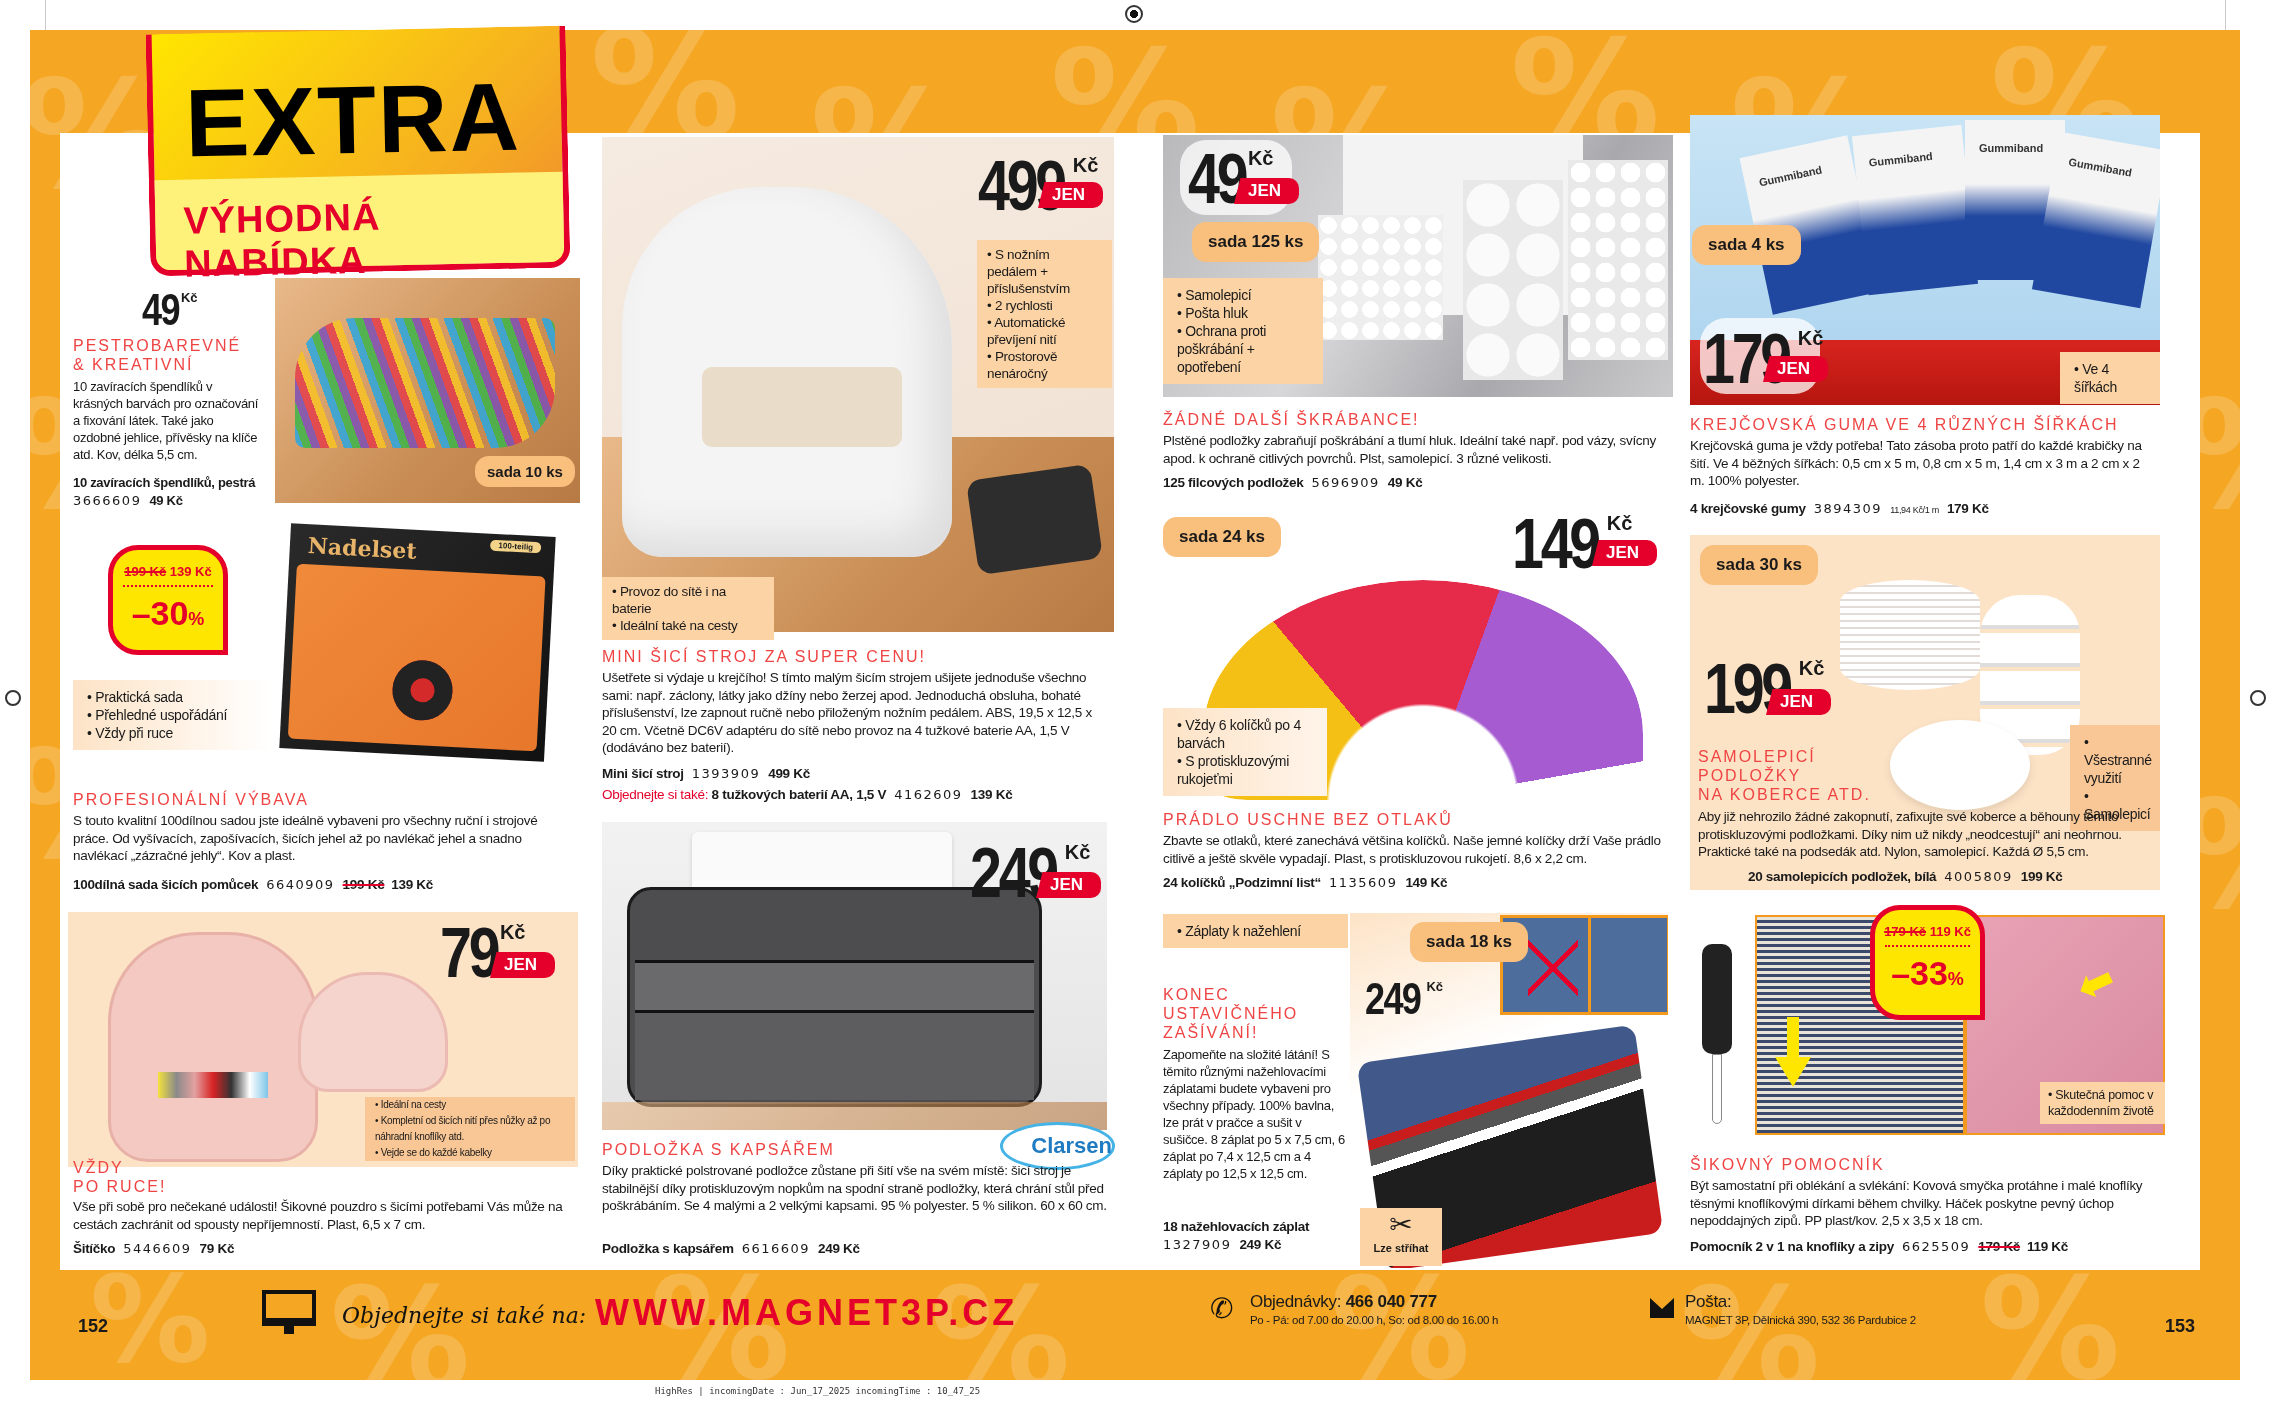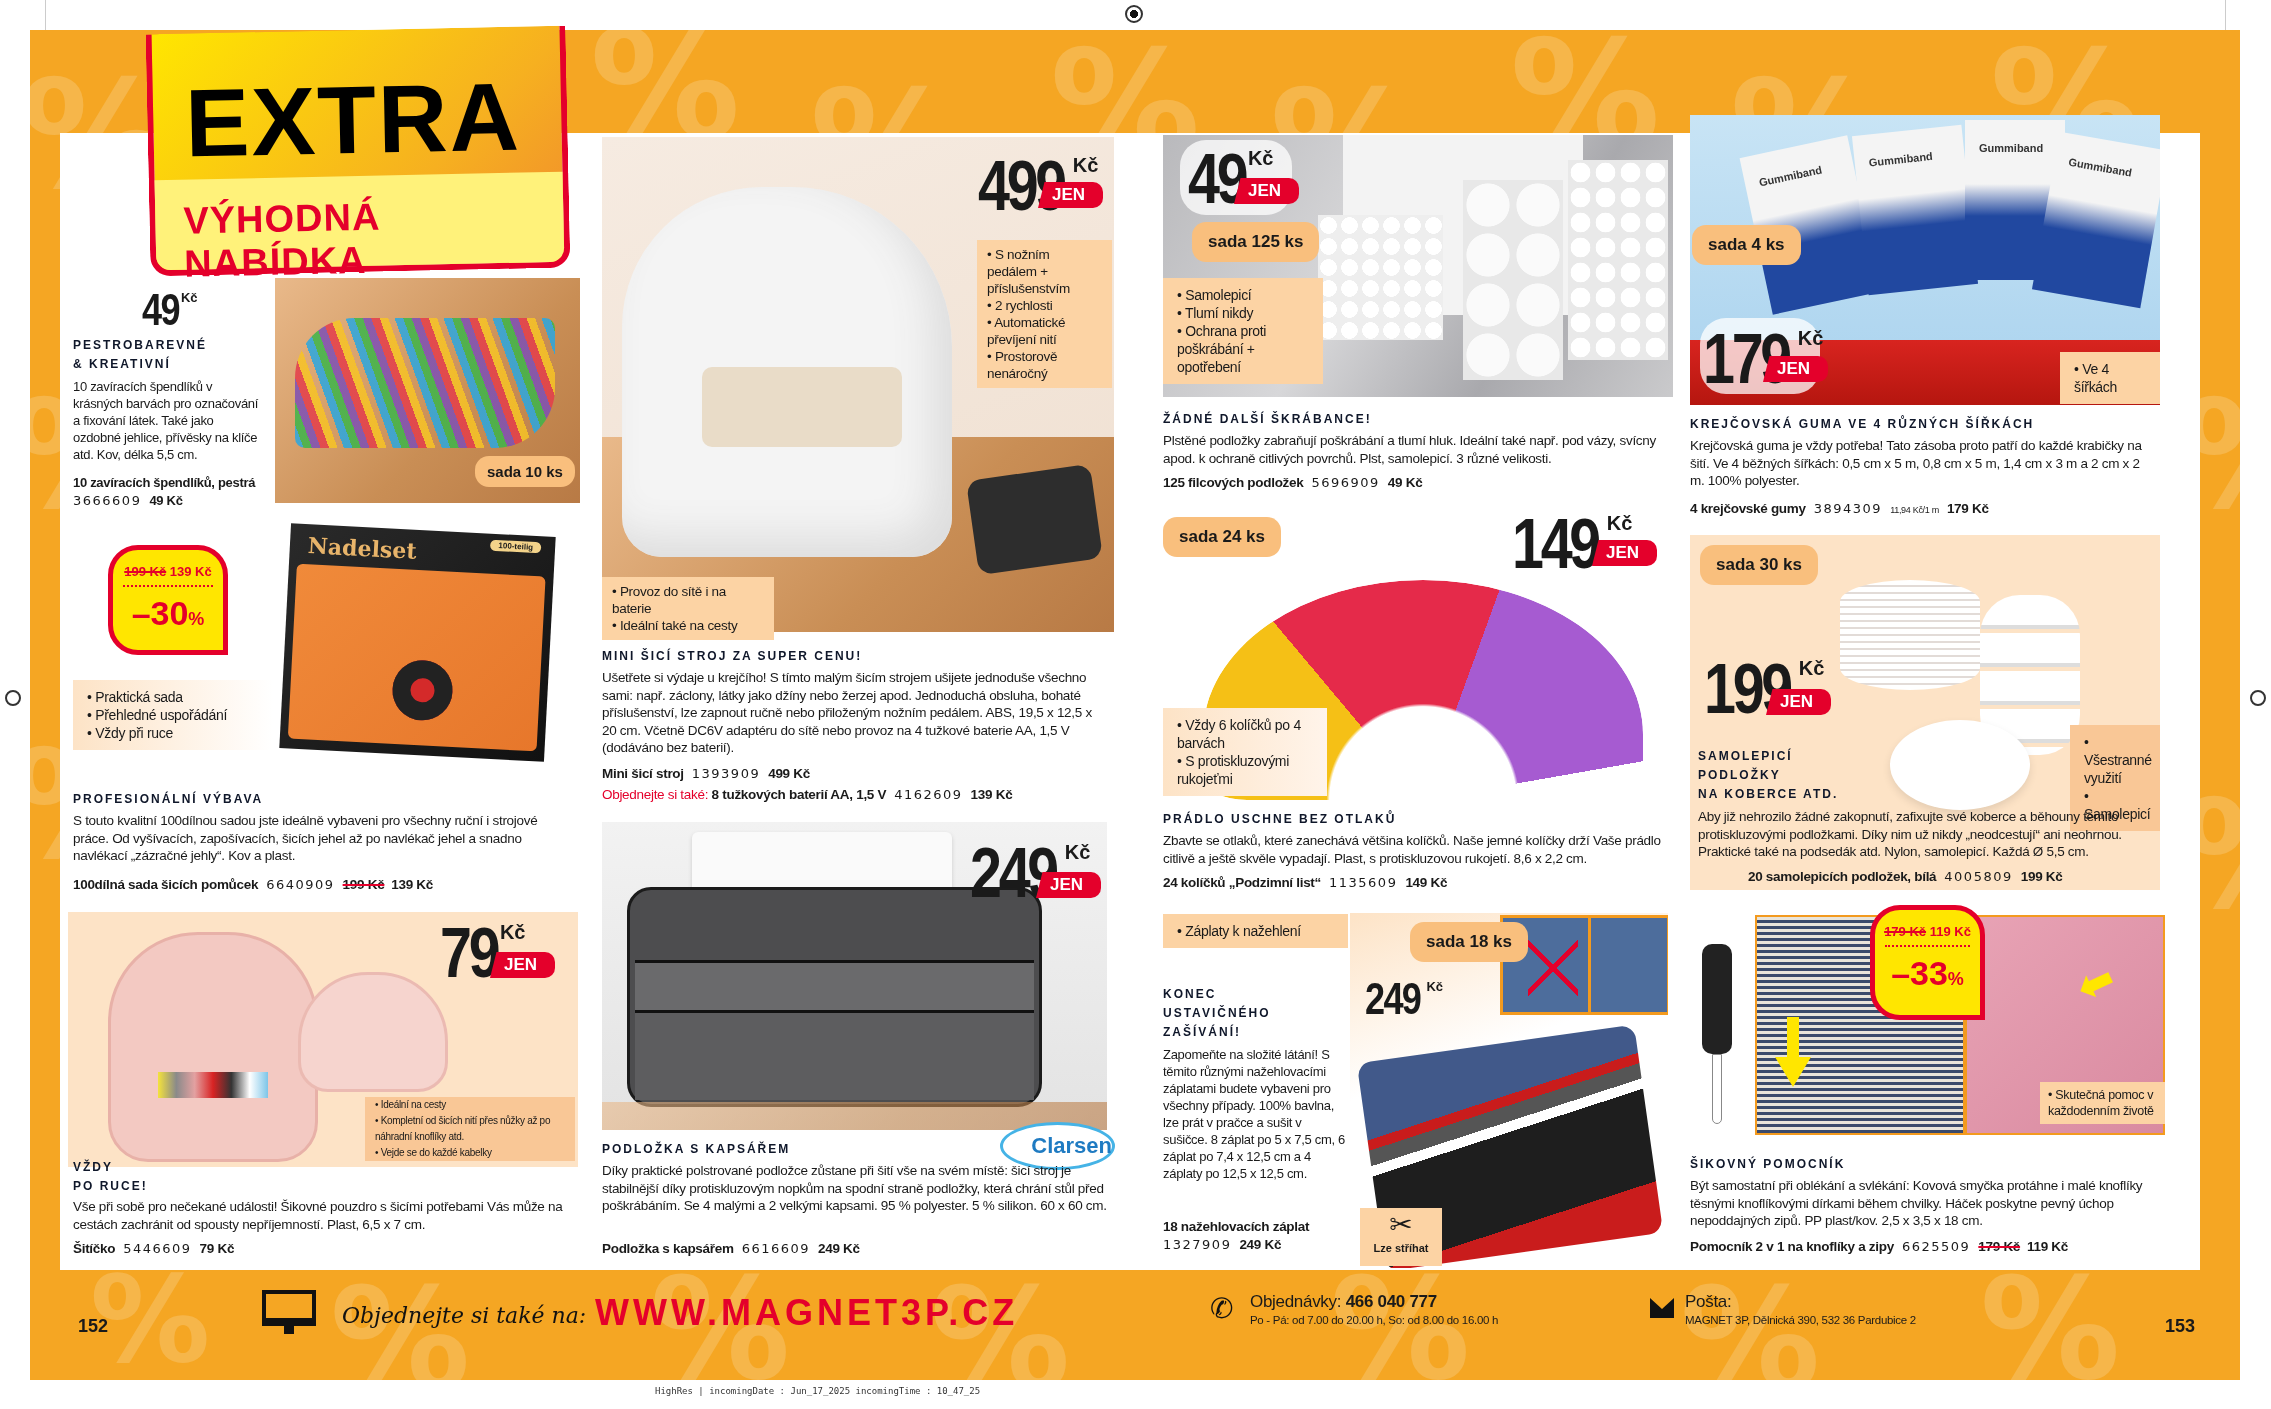--- a/index.html
+++ b/index.html
@@ -12,21 +12,21 @@
   .abs{position:absolute}
   .img{position:absolute;overflow:hidden}
   .ph-wood{background:linear-gradient(135deg,#e9b98a,#c98e55 60%,#b87a45)}
   .ph-beige{background:linear-gradient(160deg,#f6ebe1,#efdfd0)}
   .ph-marble{background:linear-gradient(120deg,#b9b9bc,#d7d7d9 40%,#a9a9ad 70%,#cacacc)}
   .ph-sky{background:linear-gradient(180deg,#c8e4f5,#a9d2ee)}
   .ph-red{background:linear-gradient(180deg,#d8241f,#b5160f)}
   .ph-grey{background:linear-gradient(180deg,#f2f2f2,#e3e3e3)}
   .ph-black{background:linear-gradient(135deg,#2a2a2a,#111)}
   .ph-orange{background:linear-gradient(135deg,#f08a3a,#e7772b)}
-  .title{color:#0f172a;font-weight:bold;letter-spacing:2px;font-size:12px;line-height:19px;text-transform:uppercase}
+  .title{color:#ef4444;font-weight:normal;letter-spacing:2px;font-size:16px;line-height:19px;text-transform:uppercase}
   .body{font-size:13.5px;line-height:17.5px;color:#1a1a1a}
   .order{font-size:13.5px;line-height:18px;font-weight:bold}
   .order .code{font-weight:normal;letter-spacing:1.5px;font-family:"DejaVu Sans",sans-serif;font-size:13px;margin:0 8px}
   .strike{text-decoration:line-through;text-decoration-color:#e4002b;text-decoration-thickness:2px}
   .bullets{background:#fde3c6;padding:8px 14px;font-size:14px;line-height:18px}
   .bullets li{list-style:none}
   .bullets li::before{content:"• ";}
   .pill{position:absolute;background:#f9bf7d;border-radius:14px;padding:10px 16px;font-weight:bold;font-size:17px}
   .price{position:absolute;display:flex;align-items:flex-start}
   .price .num{font-weight:bold;font-size:70px;line-height:62px;letter-spacing:-4px;transform:scaleX(.82);transform-origin:left top}
@@ -205,21 +205,21 @@
 </div>
 <div class="price-box" style="left:1180px;top:140px;width:112px;height:75px"></div>
 <div class="price" style="left:1188px;top:148px">
   <span class="num">49</span>
   <span class="kc">Kč</span>
   <span class="jen" style="left:46px;top:30px">JEN</span>
 </div>
 <div class="pill" style="left:1192px;top:222px">sada 125 ks</div>
 <ul class="abs bullets narrow" style="left:1163px;top:278px;width:160px;background:#fcd3a4">
   <li>Samolepicí</li>
-  <li>Tlumí nikdy</li>
+  <li>Pošta hluk</li>
   <li>Ochrana proti poškrábání + opotřebení</li>
 </ul>
 <div class="abs title" style="left:1163px;top:410px">ŽÁDNÉ DALŠÍ ŠKRÁBANCE!</div>
 <div class="abs body narrow" style="left:1163px;top:432px;width:510px">Plstěné podložky zabraňují poškrábání a tlumí hluk. Ideální také např. pod vázy, svícny apod. k ochraně citlivých povrchů. Plst, samolepicí. 3 různé velikosti.</div>
 <div class="abs order narrow" style="left:1163px;top:474px">
   <span>125 filcových podložek</span><span class="code">5696909</span><span>49 Kč</span>
 </div>
 
 <div class="img" style="left:1163px;top:540px;width:505px;height:270px;background:#fff">
   <div style="position:absolute;left:40px;top:40px;width:440px;height:220px;border-radius:50% 50% 10% 10%/70% 70% 10% 10%;background:conic-gradient(from 200deg at 50% 100%,#7bcf2f 0 60deg,#f5c016 60deg 120deg,#e52a4a 120deg 180deg,#a65bd1 180deg 240deg,transparent 240deg);-webkit-mask:radial-gradient(ellipse at 50% 100%,transparent 30%,#000 31%);mask:radial-gradient(ellipse at 50% 100%,transparent 30%,#000 31%)"></div>

